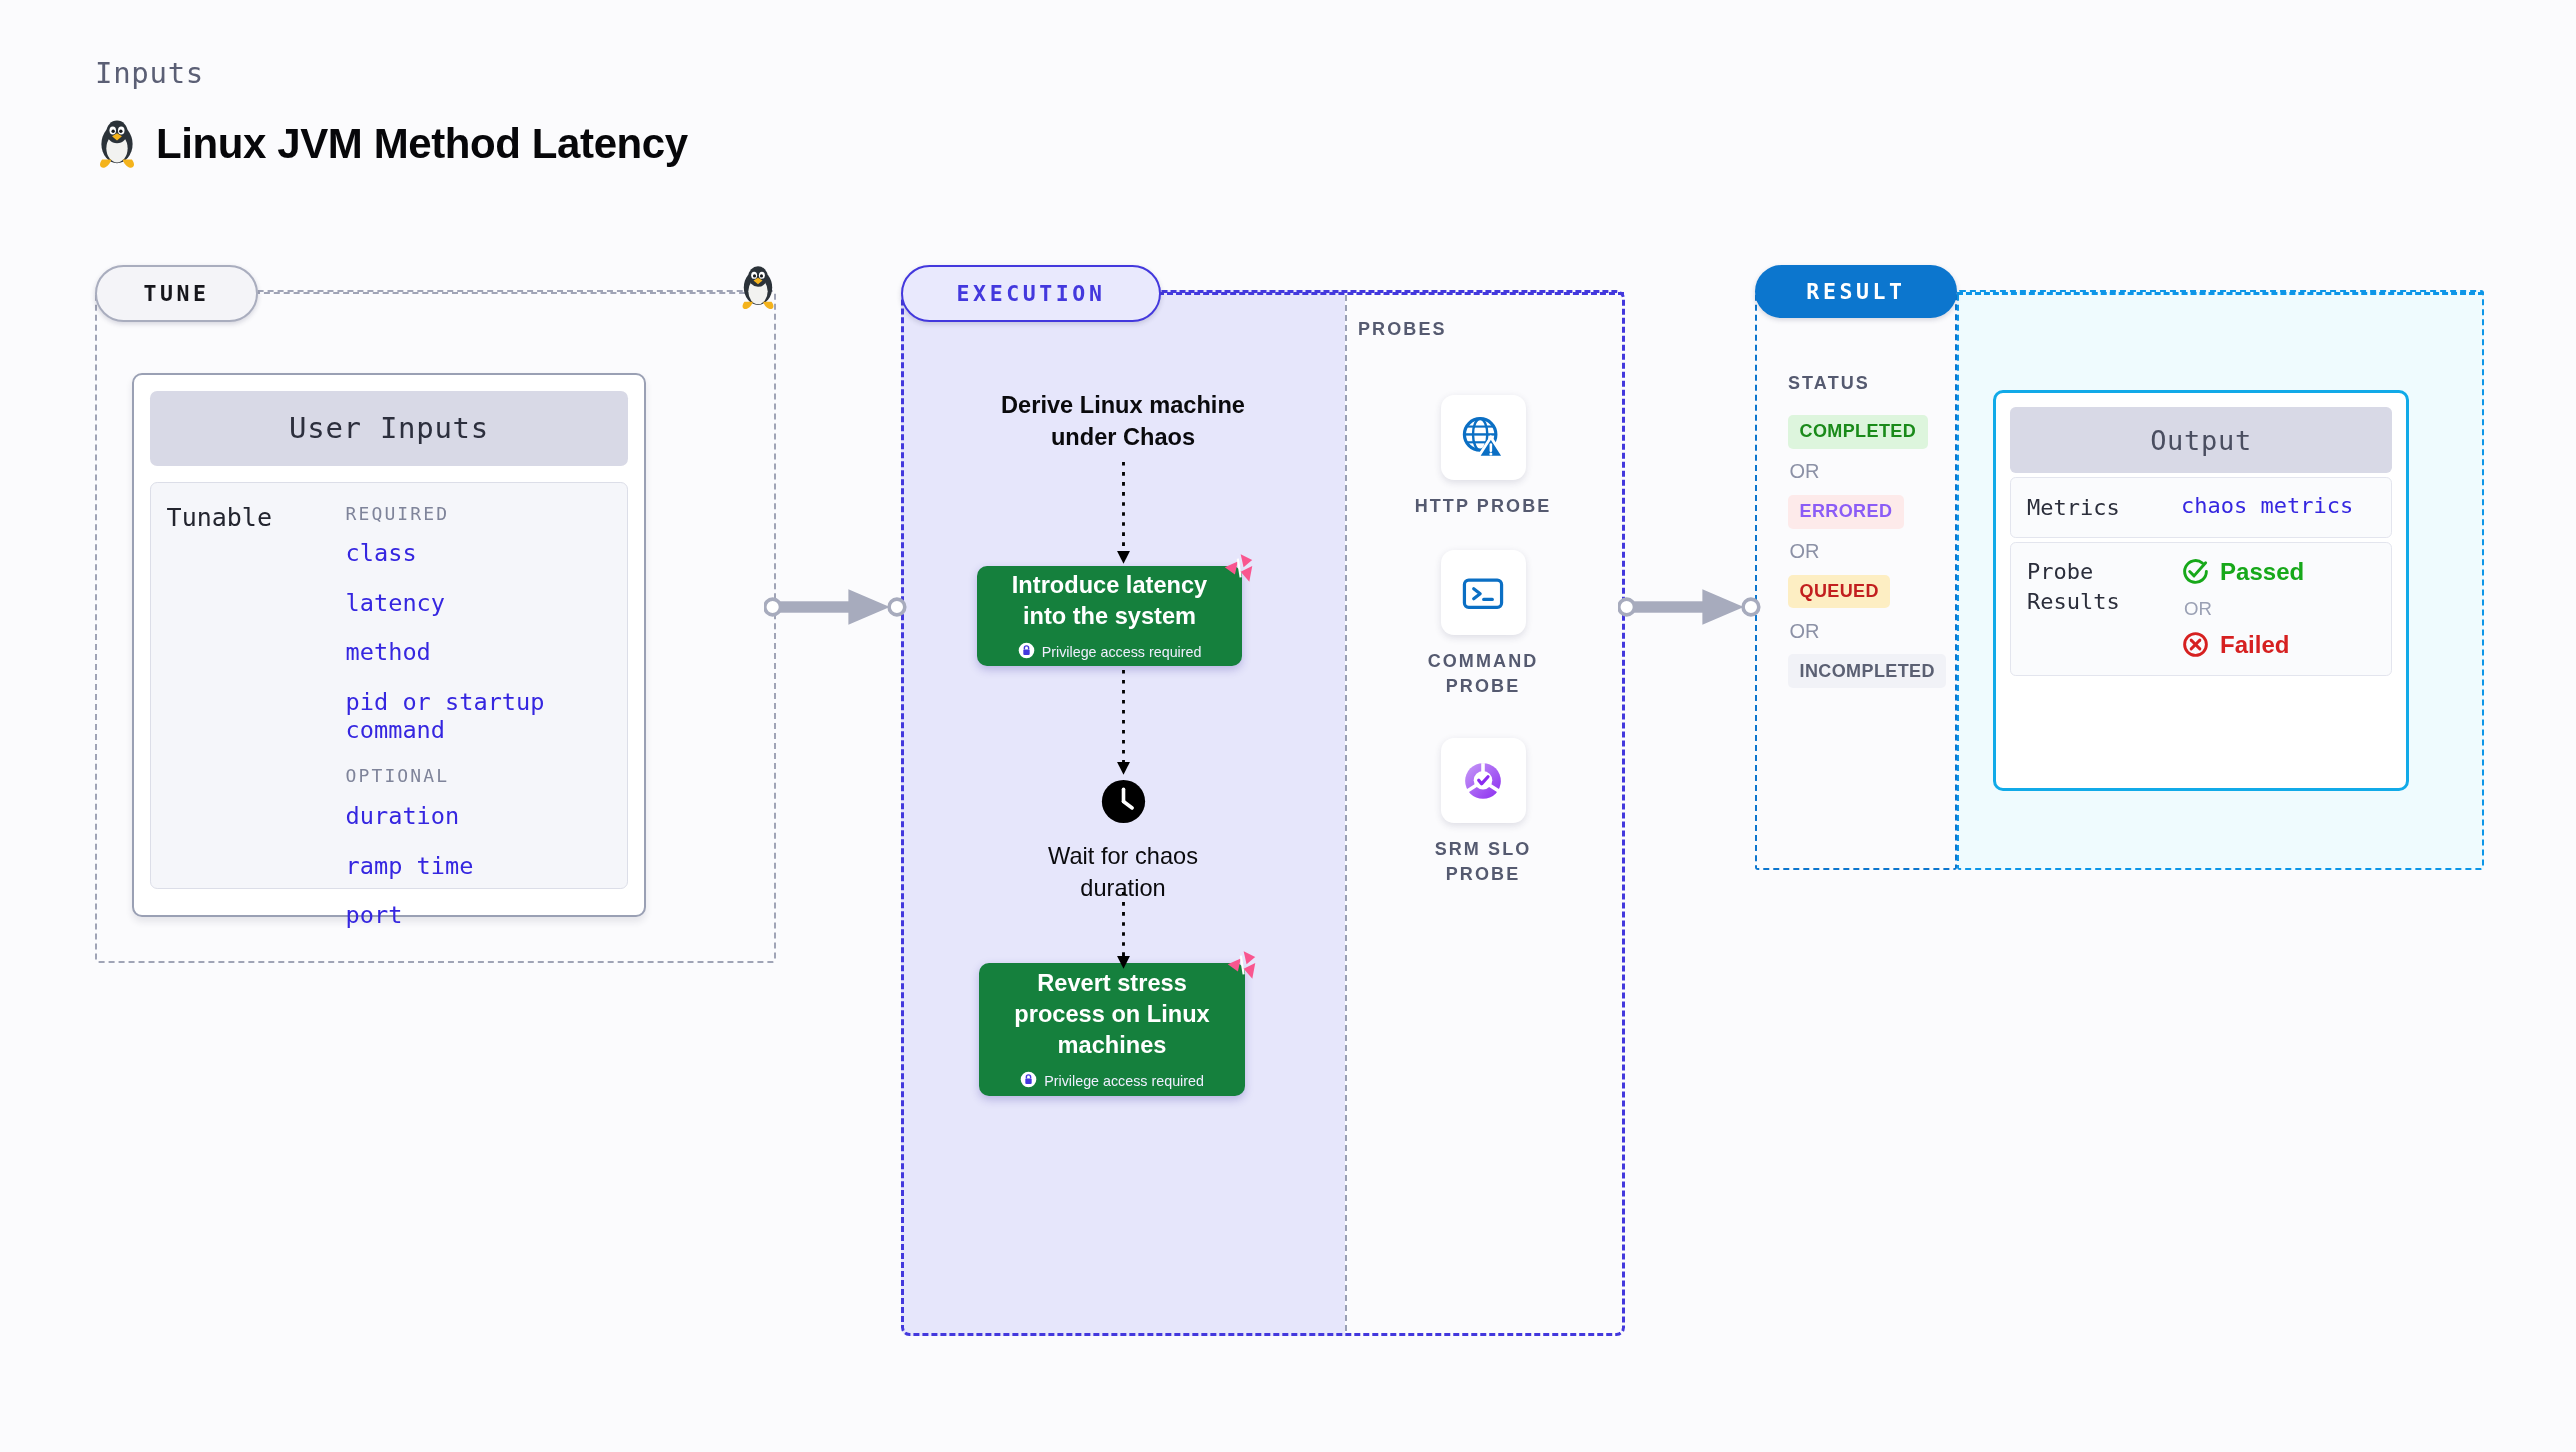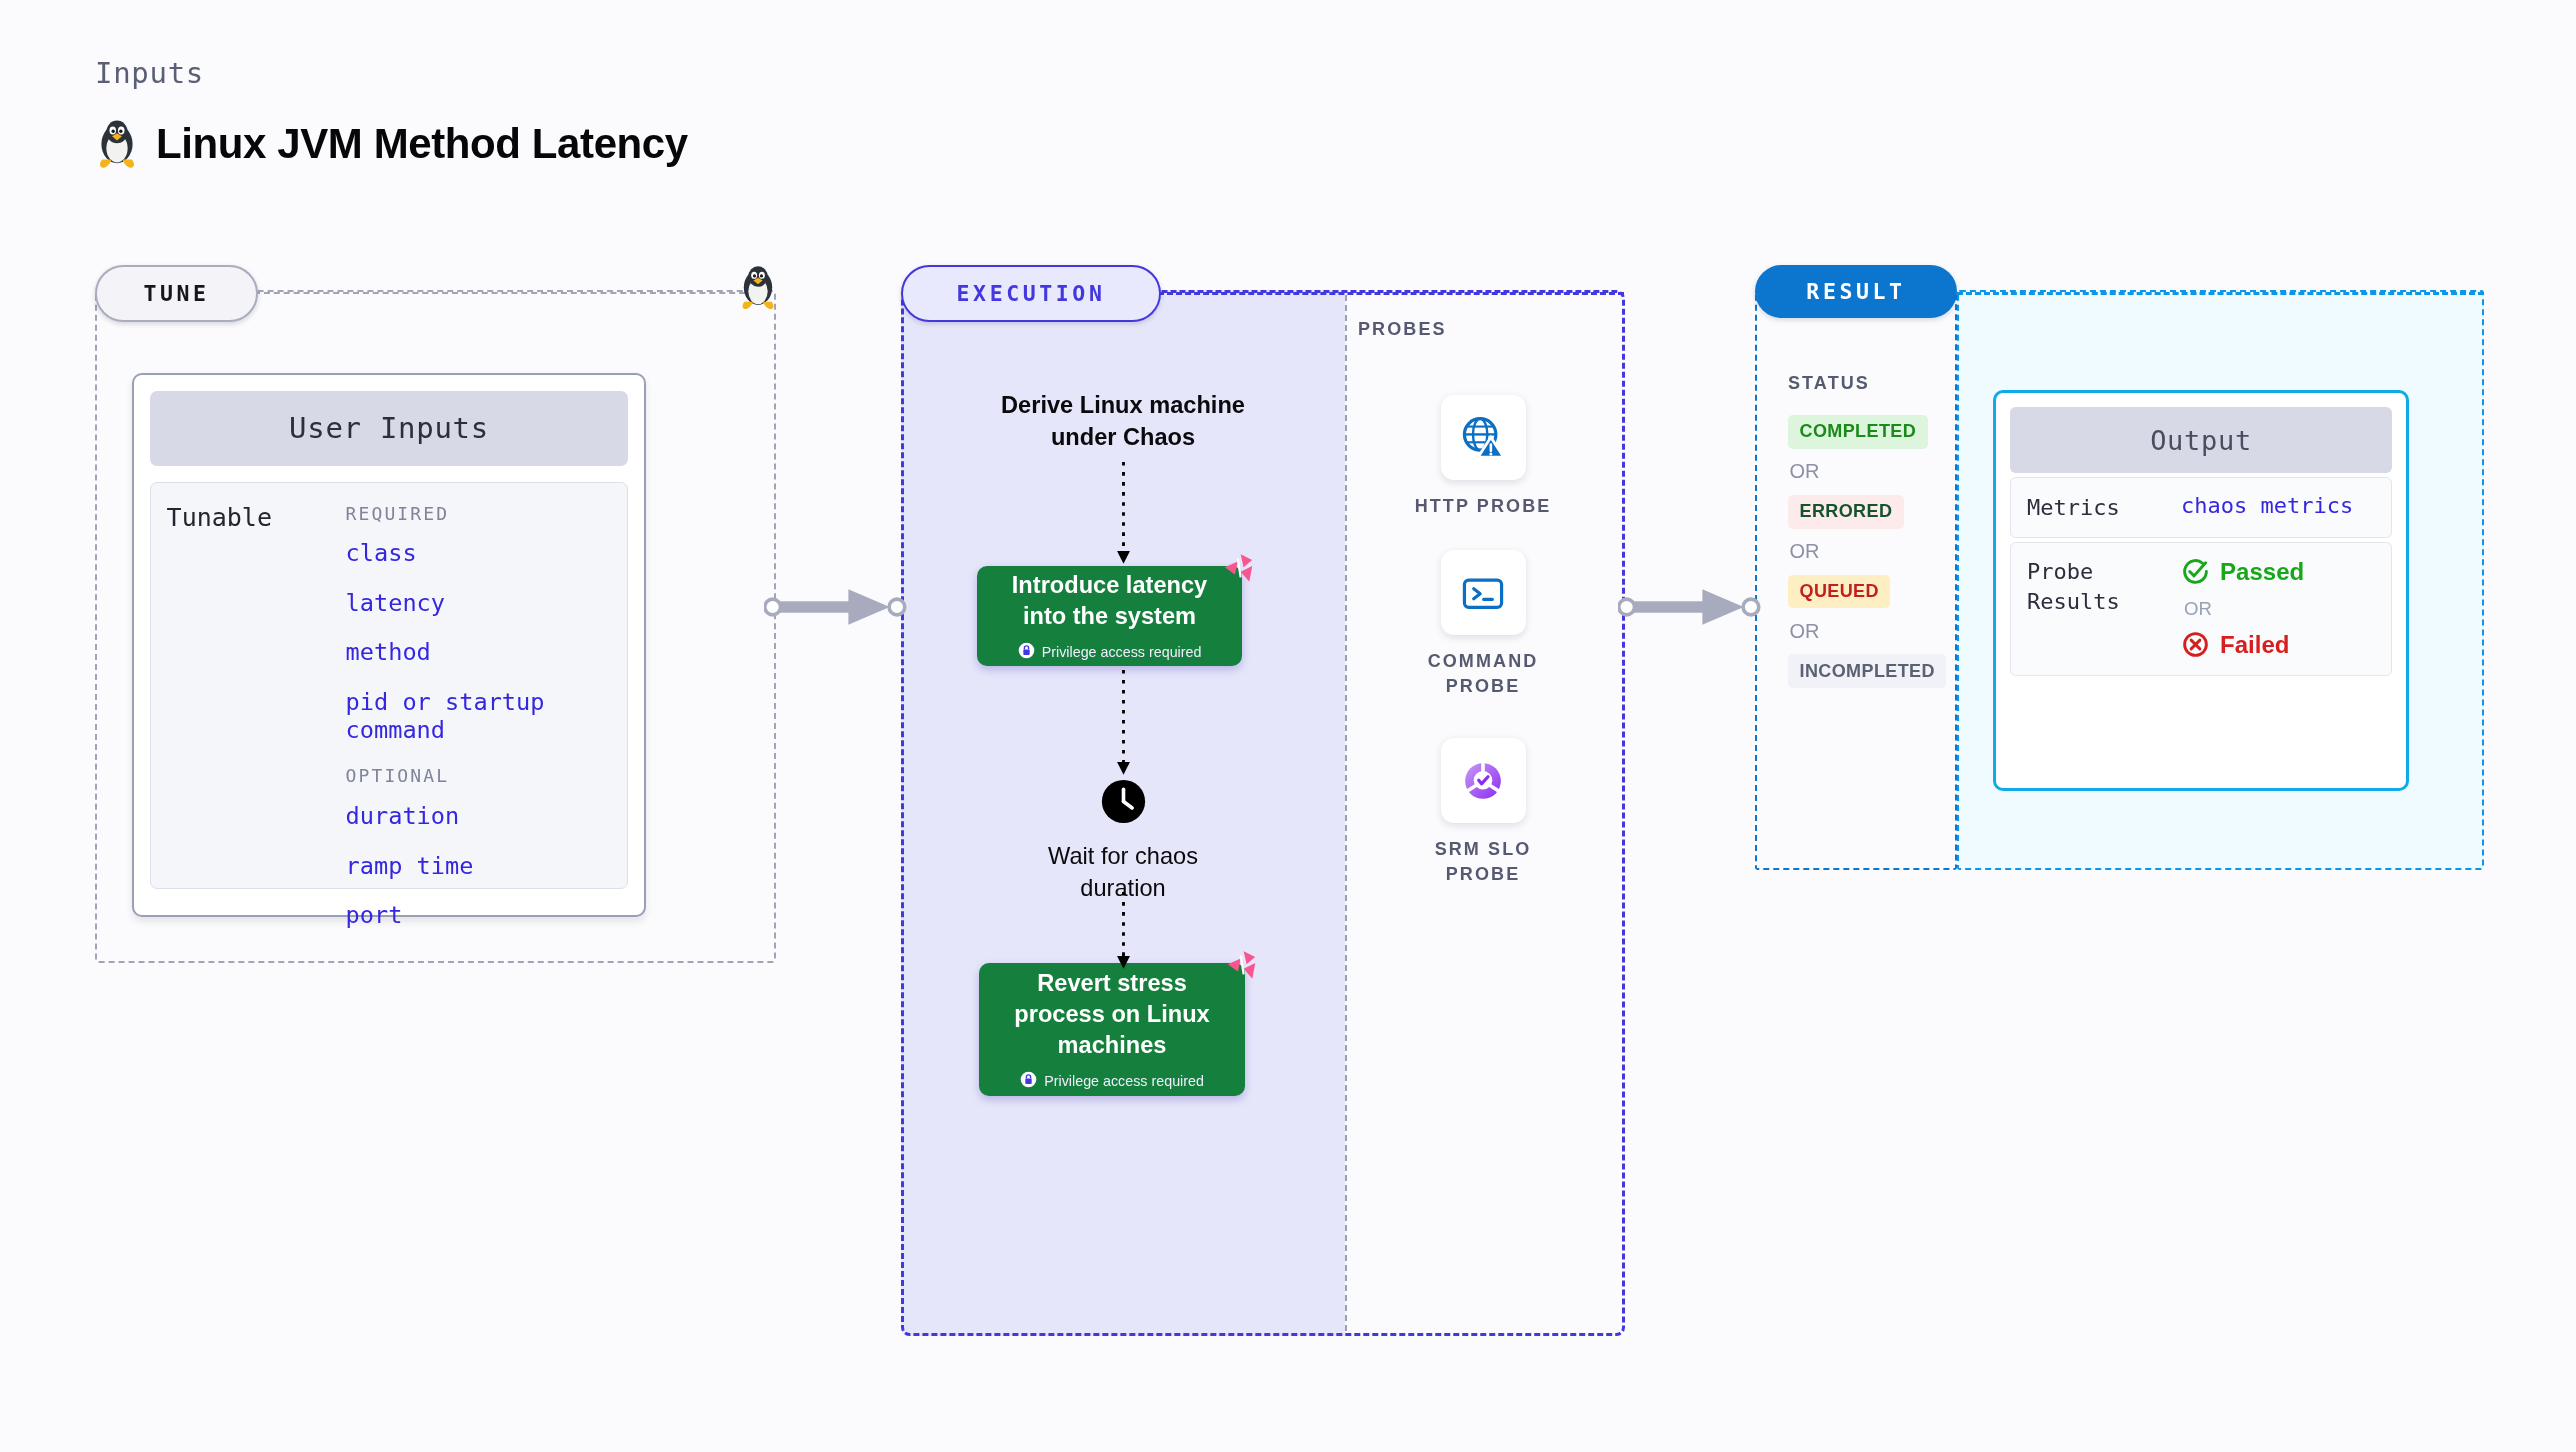--- a/index.html
+++ b/index.html
@@ -455,21 +455,21 @@
 
 <div id="output-region"></div>
 <div id="result-box"></div>
 <div id="leader-result" class="leader"></div>
 <div class="pill" id="pill-result">RESULT</div>
 
 <div id="status-title">STATUS</div>
 <div id="status-list">
   <span class="status-badge" style="background:#ddf5dd;color:#1a8a1a;">COMPLETED</span>
   <div class="or-text">OR</div>
-  <span class="status-badge" style="background:#fdeaea;color:#14532d;">ERRORED</span>
+  <span class="status-badge" style="background:#fdeaea;color:#8b5cf6;">ERRORED</span>
   <div class="or-text">OR</div>
   <span class="status-badge" style="background:#fdeec3;color:#c21f1f;">QUEUED</span>
   <div class="or-text">OR</div>
   <span class="status-badge" style="background:#f1f2f7;color:#5b6073;">INCOMPLETED</span>
 </div>
 
 <div id="output-card">
   <div id="output-head">Output</div>
 
   <div class="out-row">

